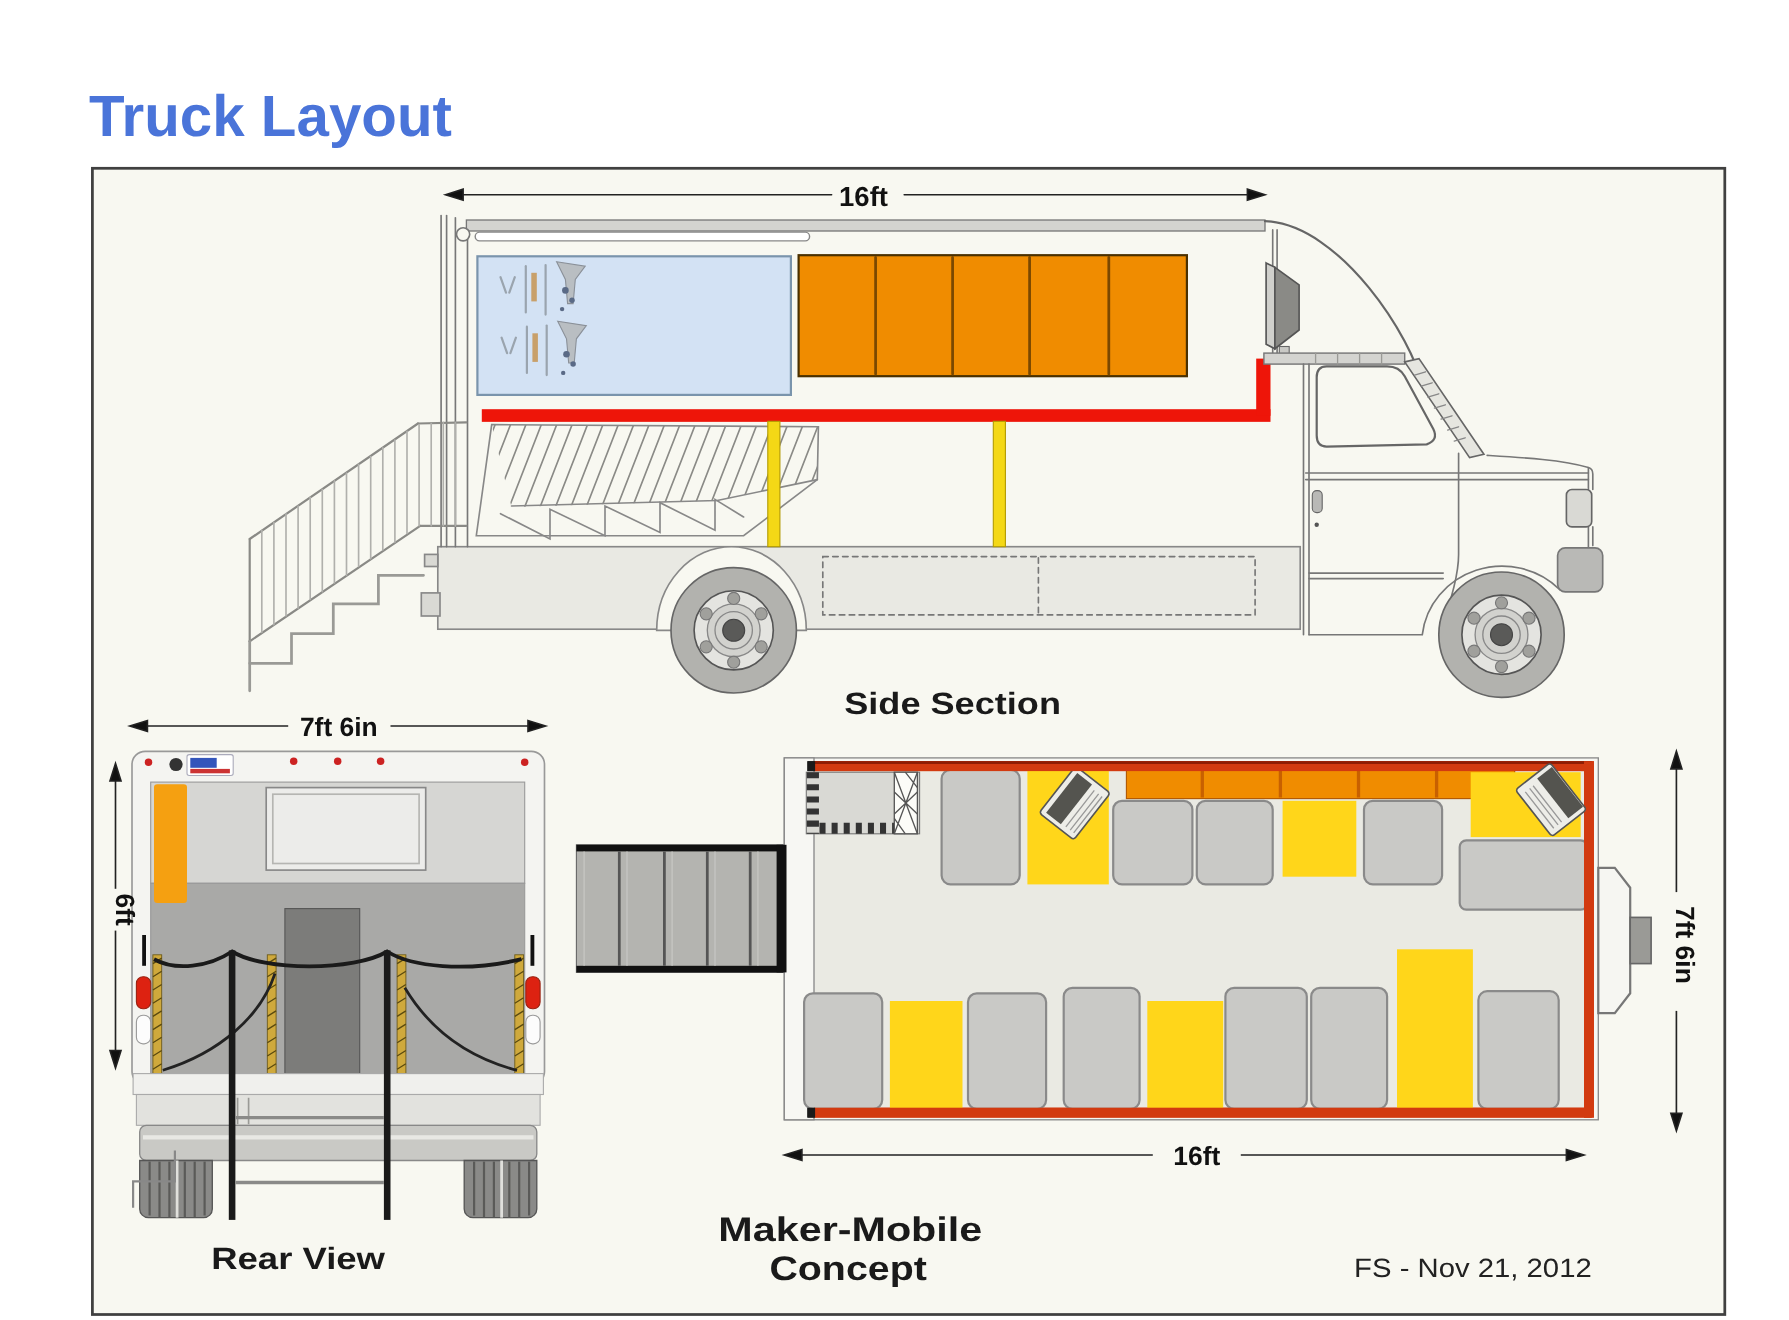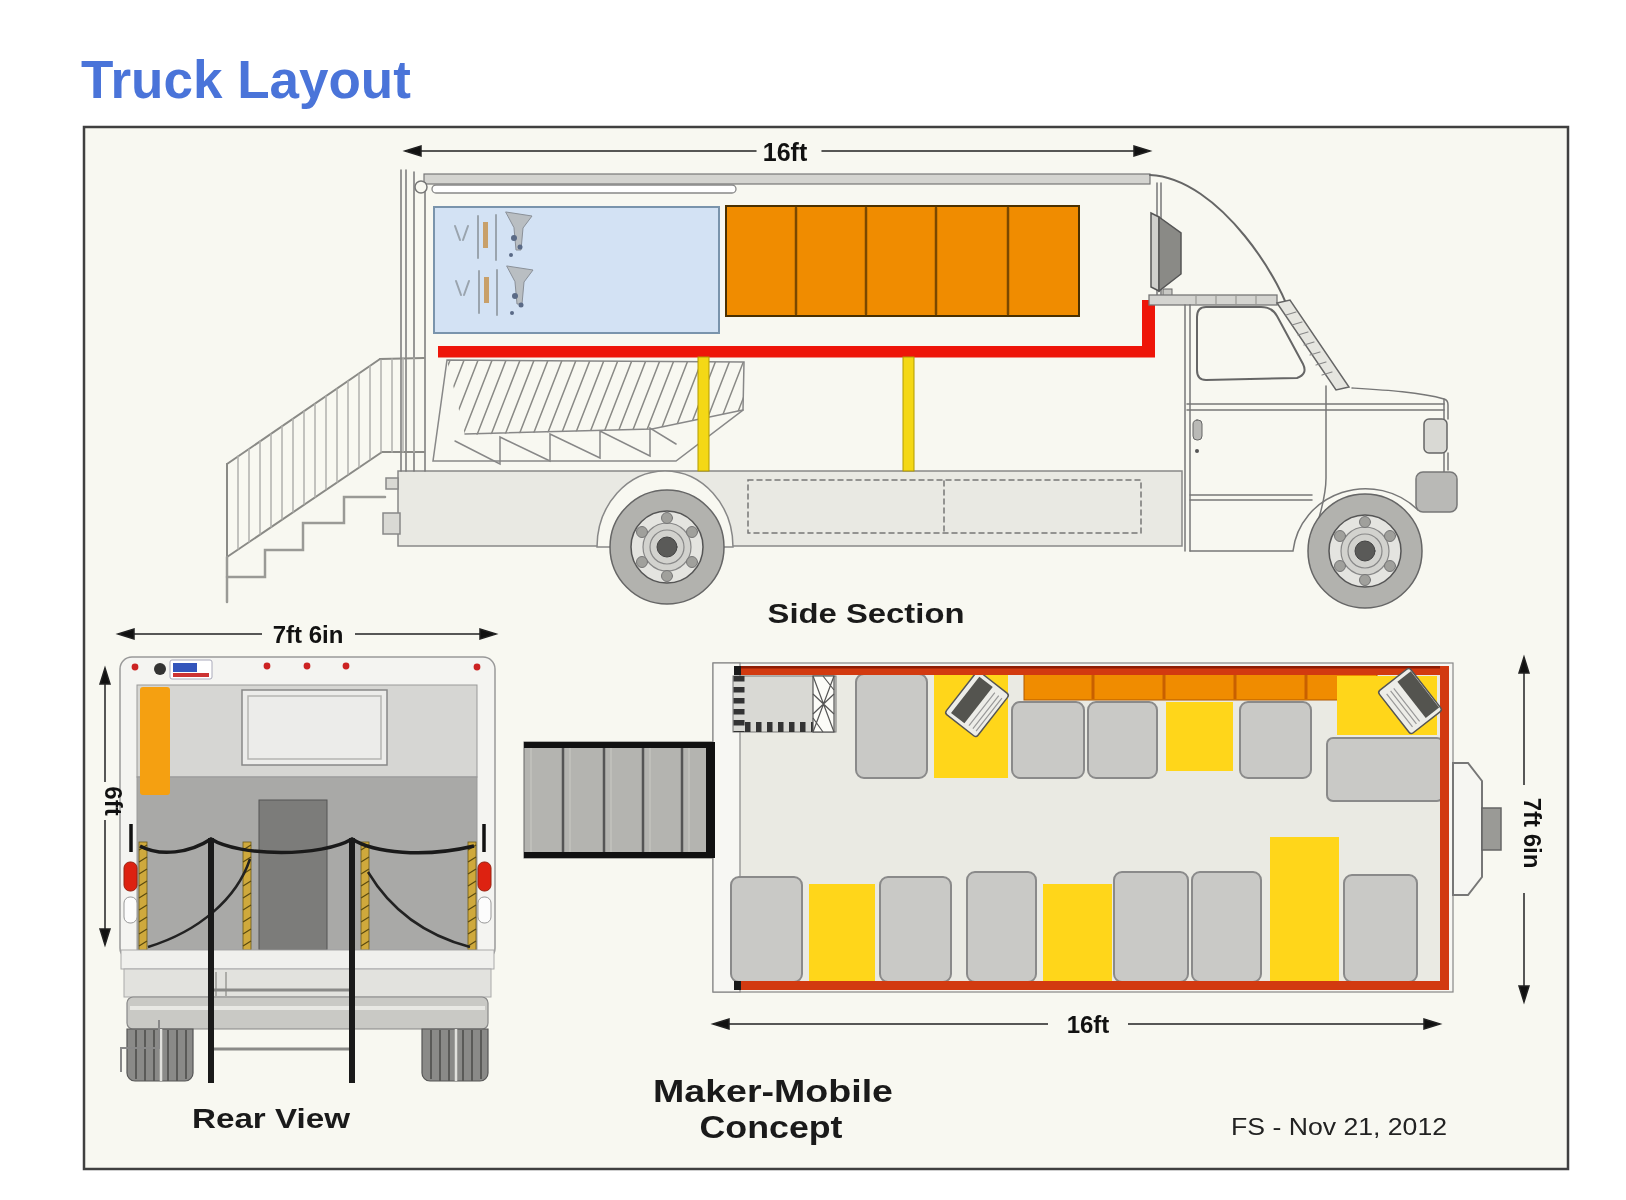--- a/index.html
+++ b/index.html
@@ -1,16 +1,16 @@
 <!DOCTYPE html>
 <html><head>
 <meta charset="utf-8">
 <style>
   html,body{margin:0;padding:0;background:#ffffff;width:1626px;height:1200px;overflow:hidden;}
-  #page{position:relative;width:1626px;height:1000px;font-family:"Liberation Sans",sans-serif;}
+  #page{position:relative;width:1626px;height:1000px;font-family:"Liberation Sans",sans-serif;margin-top:26px;}
   svg{position:absolute;left:0;top:0;}
   text{font-family:"Liberation Sans",sans-serif;}
 </style>
 </head>
 <body>
 <div id="page">
 <svg width="1626" height="1200" viewBox="0 0 1626 1200">
 
 <text x="81" y="98" font-size="53" font-weight="bold" fill="#4a74d9">Truck Layout</text>
 

